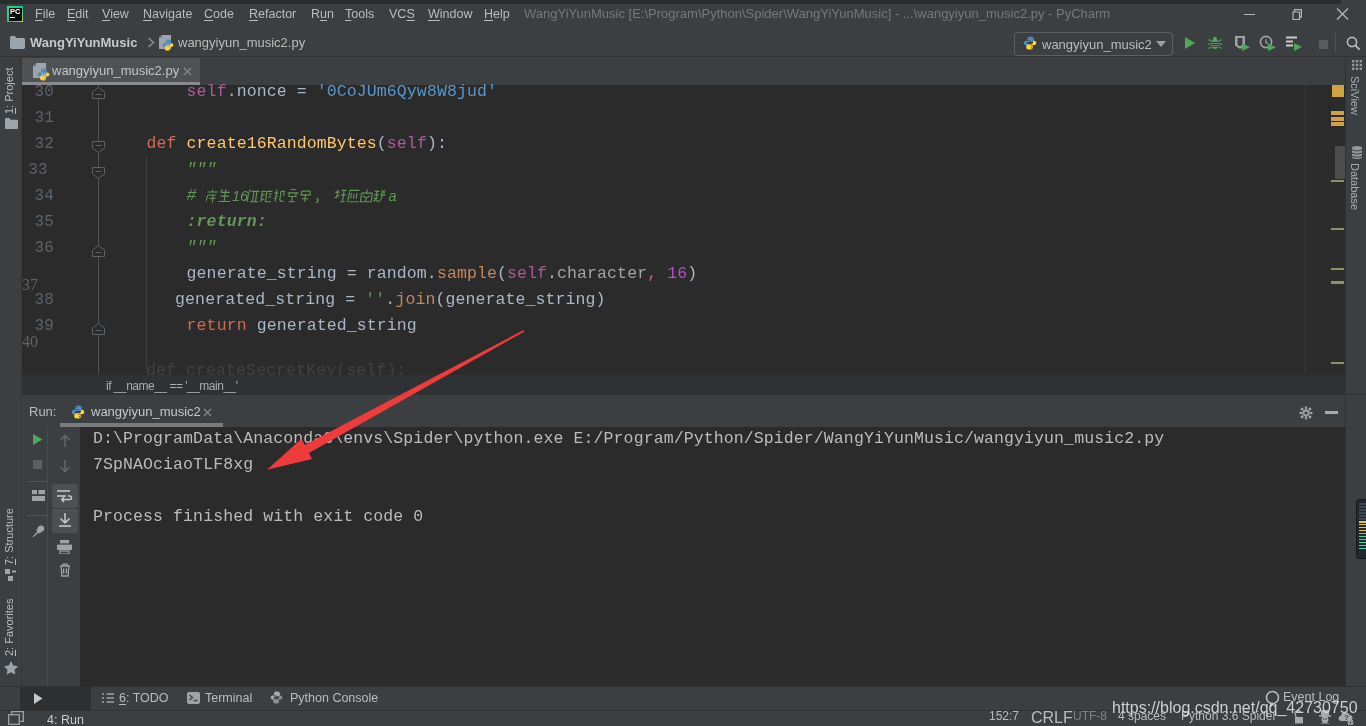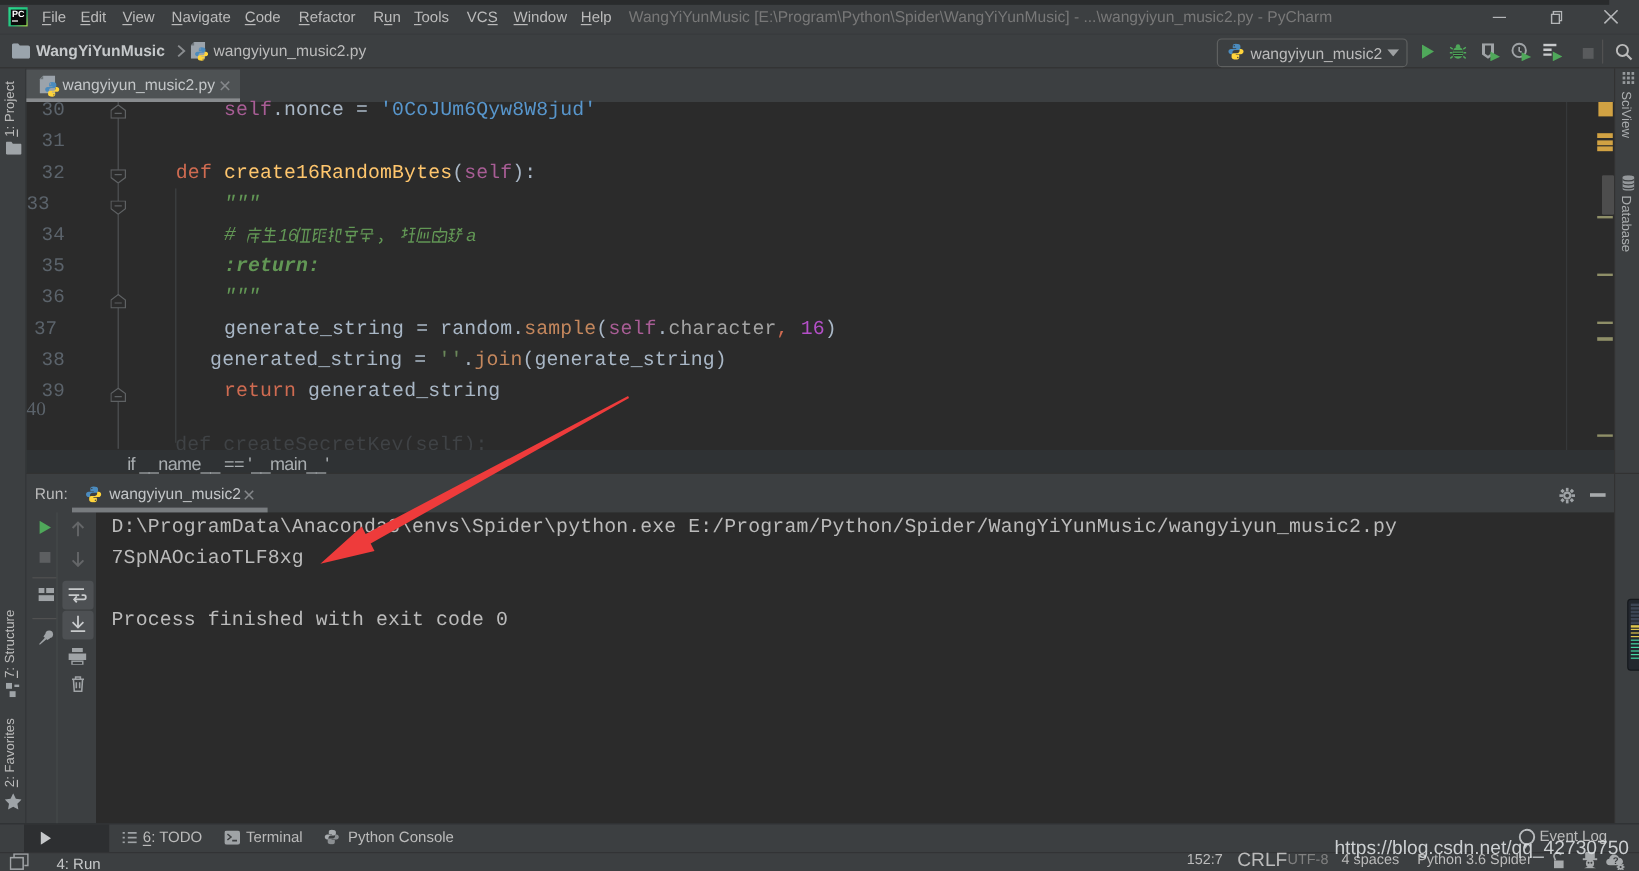--- a/index.html
+++ b/index.html
@@ -182,25 +182,25 @@
       </g>
     </svg>
   <div class="abs" style="left:1361px;top:163px;width:49px;height:13px;transform:rotate(90deg);transform-origin:top left;color:#abaeb0;font-size:11px;white-space:nowrap;">Database</div>
 </div>
 
 <div id="editor">
 
   <div class="abs mono ln" style="left:22px;top:79px;width:32px;text-align:right;">30</div>
   <div class="abs mono ln" style="left:22px;top:105px;width:32px;text-align:right;">31</div>
   <div class="abs mono ln" style="left:22px;top:131px;width:32px;text-align:right;">32</div>
-  <div class="abs mono ln" style="left:22px;top:157px;width:32px;text-align:left;">33</div>
+  <div class="abs mono ln" style="left:22px;top:157px;width:32px;text-align:center;">33</div>
   <div class="abs mono ln" style="left:22px;top:183px;width:32px;text-align:right;">34</div>
   <div class="abs mono ln" style="left:22px;top:209px;width:32px;text-align:right;">35</div>
   <div class="abs mono ln" style="left:22px;top:235px;width:32px;text-align:right;">36</div>
-  <div class="abs mono ln" style="left:22px;top:261px;width:32px;text-align:center;">37</div>
+  <div class="abs mono ln" style="left:22px;top:272px;width:32px;text-align:left;font-family:Liberation Serif, serif;">37</div>
   <div class="abs mono ln" style="left:22px;top:287px;width:32px;text-align:right;">38</div>
   <div class="abs mono ln" style="left:22px;top:313px;width:32px;text-align:right;">39</div>
   <div class="abs mono ln" style="left:22px;top:329px;width:32px;font-family:Liberation Serif, serif;">40</div>
 
   <div class="abs" style="left:98px;top:85px;width:1px;height:289px;background:#505355;"></div>
   <svg class="abs" style="left:92px;top:87px;" width="13" height="12" viewBox="0 0 13 12">
       <path fill="#2b2b2b" stroke="#5e6163" d="M6.5 .5 L12.5 5 V11.5 H.5 V5 Z"></path>
       <path stroke="#5e6163" d="M3.5 7.5 h6"></path>
     </svg>
   <svg class="abs" style="left:92px;top:141px;" width="13" height="12" viewBox="0 0 13 12">
@@ -281,21 +281,21 @@
   <div class="abs" style="left:1331px;top:116.5px;width:13px;height:4px;background:#d1a243;"></div>
   <div class="abs" style="left:1331px;top:122px;width:13px;height:4px;background:#d1a243;"></div>
   <div class="abs" style="left:1334.5px;top:146px;width:10px;height:33px;background:rgba(255,255,255,0.16);border-radius:1px;"></div>
   <div class="abs" style="left:1331px;top:179.5px;width:13px;height:2.5px;background:#8f8f68;"></div>
   <div class="abs" style="left:1331px;top:227.5px;width:13px;height:2.5px;background:#8f8f68;"></div>
   <div class="abs" style="left:1331px;top:267.5px;width:13px;height:2.5px;background:#8f8f68;"></div>
   <div class="abs" style="left:1331px;top:281px;width:13px;height:2.5px;background:#8f8f68;"></div>
   <div class="abs" style="left:1331px;top:361.5px;width:13px;height:2.5px;background:#8f8f68;"></div>
 </div>
 
-<div class="abs" style="left:106px;top:379px;color:#a8adb0;font-size:15px;letter-spacing:-0.5px;">if __name__ == '__main__'</div>
+<div class="abs" style="left:106px;top:379px;color:#a8adb0;font-size:12px;letter-spacing:-0.5px;">if __name__ == '__main__'</div>
 
 <div id="runheader">
   <div class="abs ui" style="left:29px;top:404px;font-size:13px;">Run:</div>
   <svg class="abs" style="left:71px;top:405px;" width="14" height="14" viewBox="0 0 16 16">
       <use href="#pyico"></use>
     </svg>
   <div class="abs ui" style="left:91px;top:404px;font-size:13px;color:#c3c6c8;">wangyiyun_music2</div>
   <svg class="abs" style="left:203px;top:408px;" width="9" height="9" viewBox="0 0 9 9">
       <path stroke="#84878a" stroke-width="1.3" d="M1 1 L8 8 M8 1 L1 8"></path>
     </svg>

